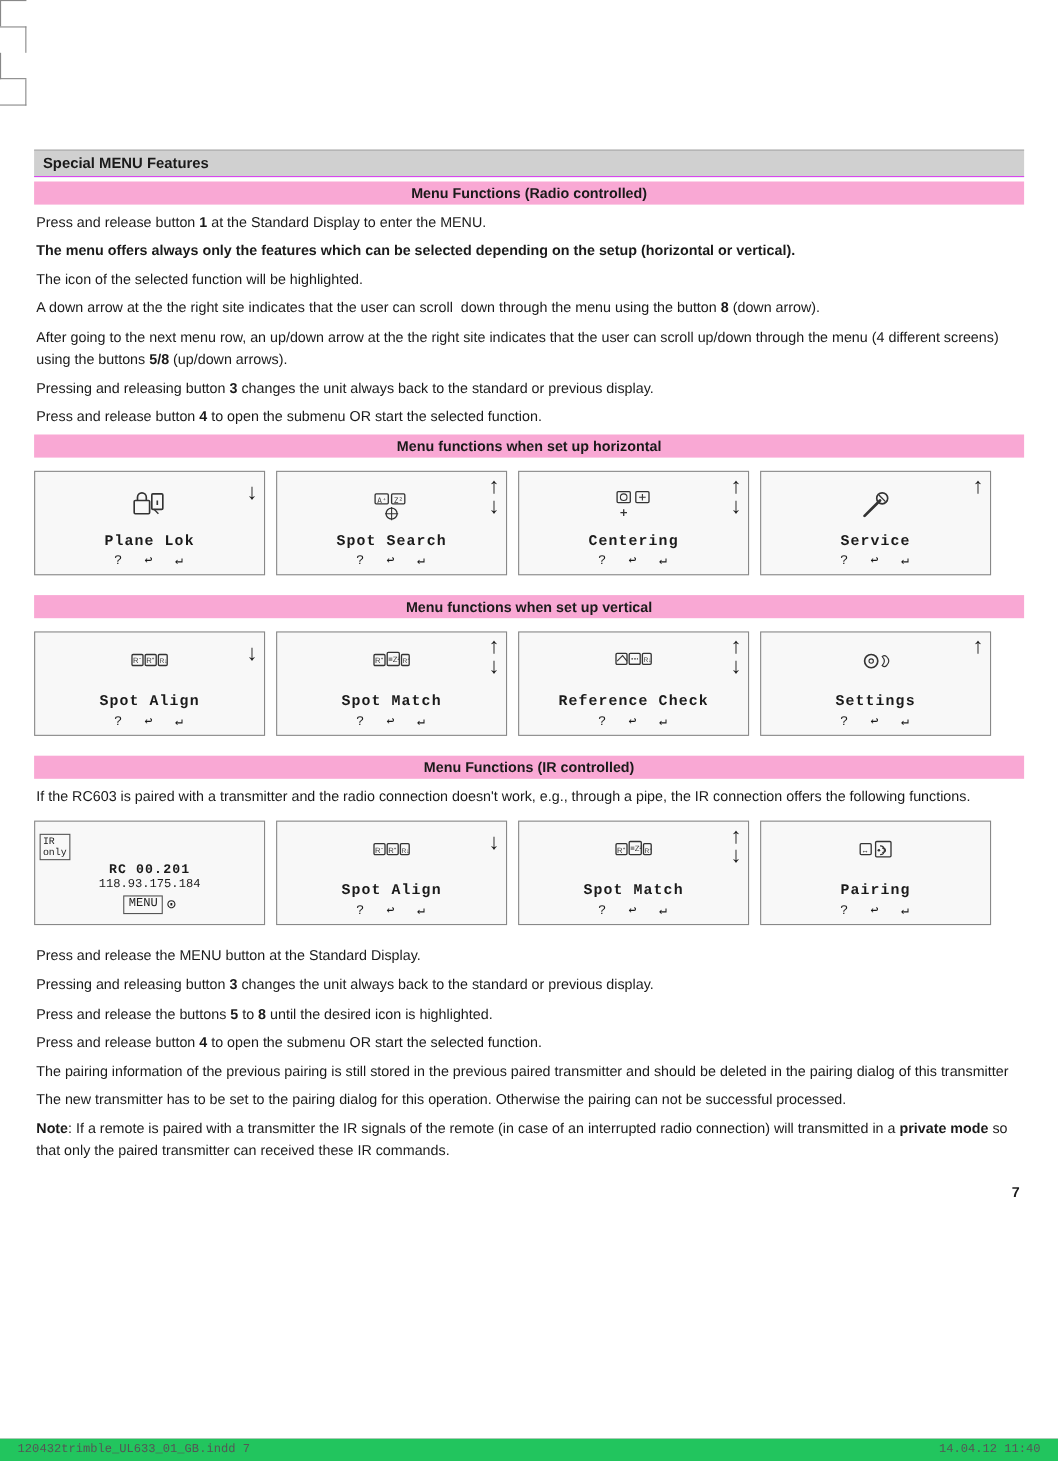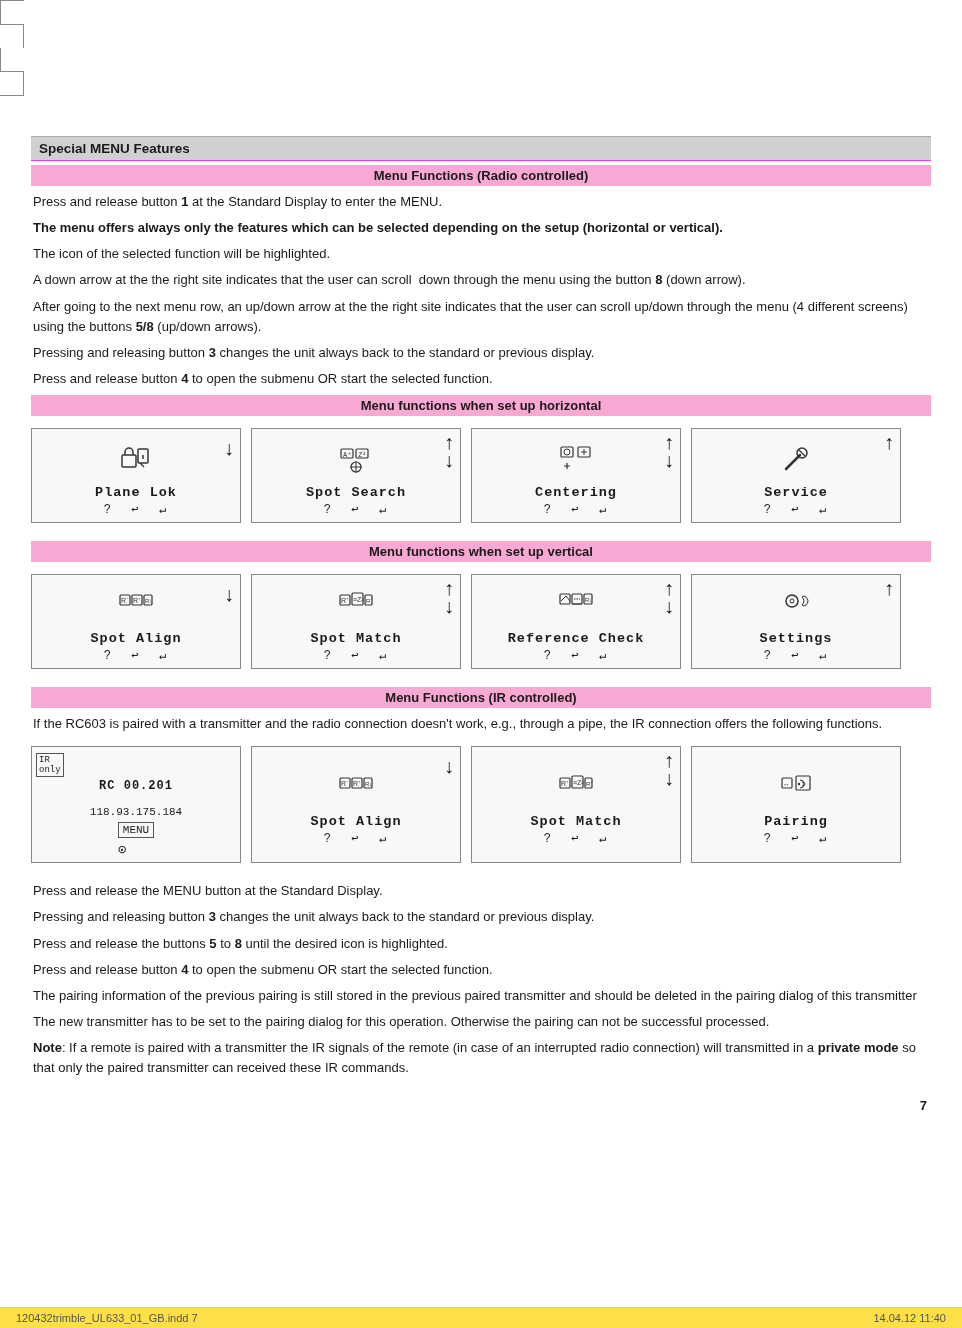--- a/index.html
+++ b/index.html
@@ -87,23 +87,24 @@
       position: fixed;
       bottom: 0;
       left: 0;
       width: 962px;
       display: flex;
       flex-direction: row;
       justify-content: space-between;
       align-items: flex-start;
       padding: 4px 16px;
       border-top: 1px solid #ccc;
-      background: #fde047;
+      background: #22c55e;
       font-size: 11px;
       color: #555;
+      font-family: Liberation Mono, monospace;
     }
     .page-number {
       font-size: 13px;
       font-weight: bold;
       text-align: right;
       margin-top: 20px;
       padding-right: 4px;
     }
     .top-left-corner { top: 14px; left: 14px; border-top: 1.5px solid #888; border-left: 1.5px solid #888; width: 24px; height: 24px; }
     .top-right-corner { top: 14px; right: 14px; border-top: 1.5px solid #888; border-right: 1.5px solid #888; width: 24px; height: 24px; }
@@ -277,22 +278,22 @@
 
   <p>If the RC603 is paired with a transmitter and the radio connection doesn't work, e.g., through a pipe, the IR connection offers the following functions.</p>
 
   <div class="menu-images-row">
 
     <div class="menu-img-box" style="position:relative; font-family: 'Courier New', monospace;">
       <div style="display:flex;align-items:center;justify-content:flex-start;width:100%;padding-right:4px;">
         <span style="font-size:9px;border:1px solid #555;padding:1px 2px;margin-bottom:2px;">IR<br>only</span>
       </div>
       <div style="font-size:12px;font-weight:bold;letter-spacing:1px;">RC  00.201</div>
-      <div style="font-size:11px;margin-top:13px;">118.93.175.184</div>
-      <div style="display:flex;flex-direction:column;gap:3px;margin-top:4px;">
+      <div style="font-size:11px;">118.93.175.184</div>
+      <div style="display:flex;flex-direction:row;gap:3px;margin-top:4px;">
         <span style="border:1.5px solid #555;padding:1px 4px;font-size:11px;">MENU</span>
         <span style="font-size:14px;">⊙</span>
       </div>
     </div>
 
     <div class="menu-img-box" style="position:relative;">
       <div class="menu-img-icons">
         <svg class="menu-icon" viewBox="0 0 36 36" fill="none">
           <rect x="2" y="8" width="10" height="10" rx="1" stroke="#333" stroke-width="1.2"></rect>
           <text x="3" y="16" font-size="7" fill="#333">R⁻</text>

